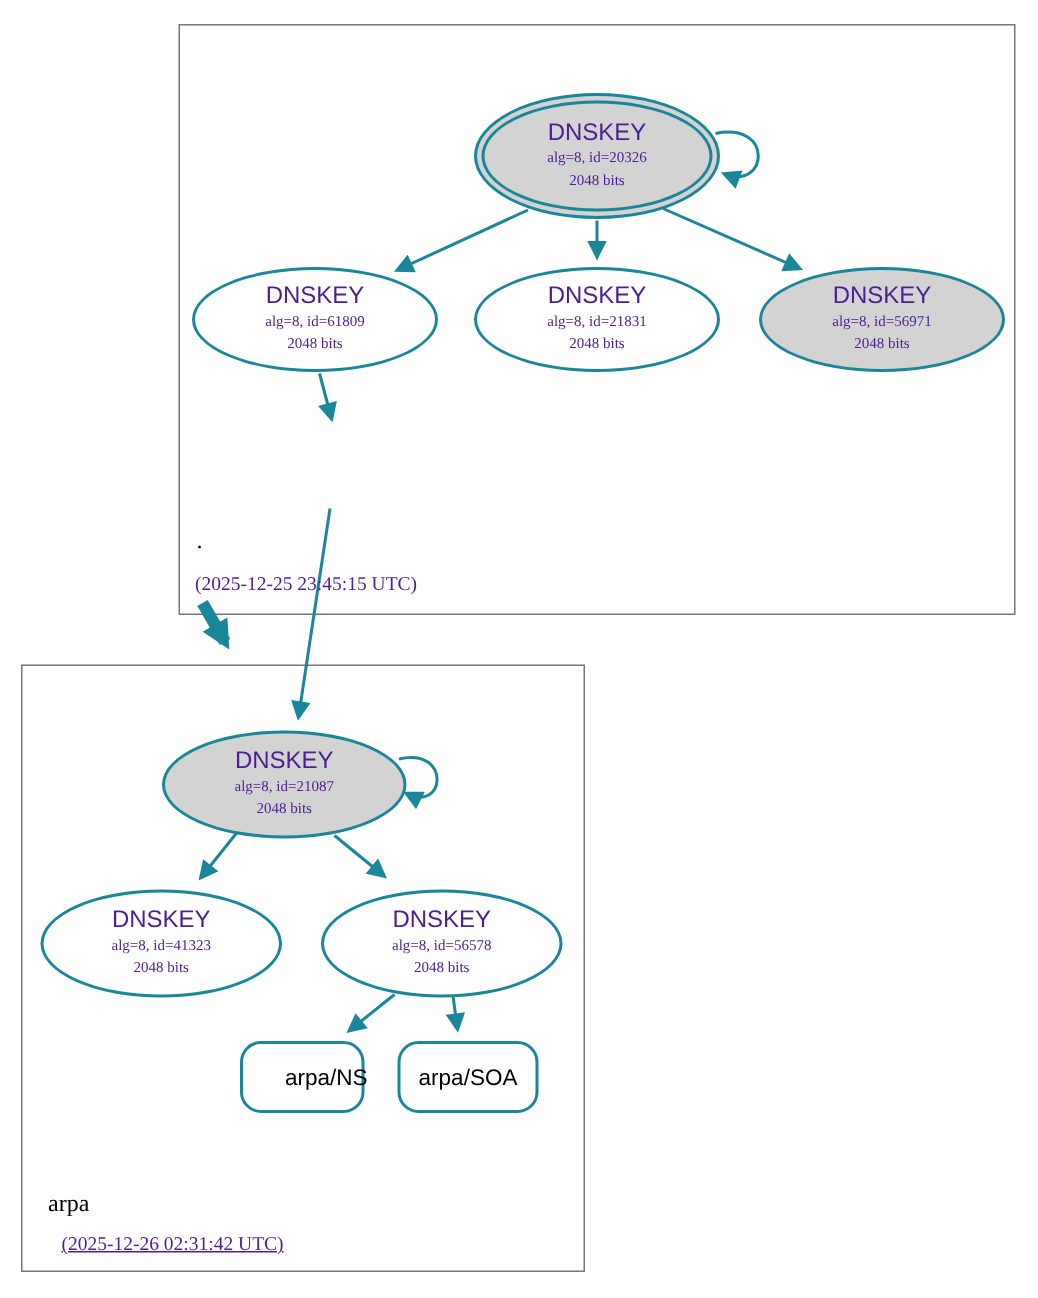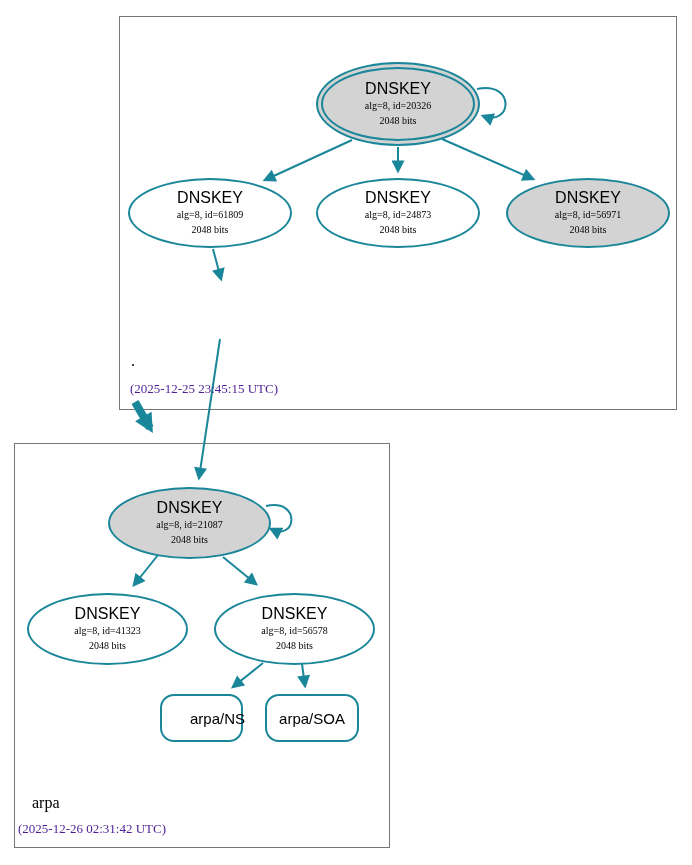--- a/index.html
+++ b/index.html
@@ -3,21 +3,21 @@
 <meta charset="utf-8">
 <style>
   html,body{margin:0;padding:0;background:#ffffff;}
   #canvas{position:relative;width:692px;height:865px;background:#ffffff;overflow:hidden;
           font-family:"Liberation Sans",sans-serif;}
   .zone-box{position:absolute;border:1px solid #767676;background:transparent;}
   #edge-layer{position:absolute;left:0;top:0;width:692px;height:865px;z-index:2;}
   .node{position:absolute;z-index:3;box-sizing:border-box;background:#ffffff;
         border:2.5px solid #1a8699;border-radius:50%;
         display:flex;flex-direction:column;align-items:center;justify-content:center;
-        text-align:left;color:#000000;}
+        text-align:left;color:#4c1d95;}
   .node.gray{background:#d3d3d3;}
   .inner-ring{position:absolute;left:3px;top:3px;right:3px;bottom:3px;
         border:2px solid #1a8699;border-radius:50%;pointer-events:none;}
   .rrset{position:absolute;z-index:3;box-sizing:border-box;background:#ffffff;
         border:2.5px solid #1a8699;border-radius:14px;
         display:flex;align-items:center;justify-content:center;color:#000;}
   .node-title{font-size:16px;line-height:18px;font-family:"Liberation Sans",sans-serif;}
   .node-attr{font-size:10px;line-height:15px;font-family:"Liberation Serif",serif;}
   .rrset-label{font-size:15px;font-family:"Liberation Sans",sans-serif;}
   .zone-label{position:absolute;z-index:4;font-family:"Liberation Serif",serif;
@@ -66,21 +66,21 @@
   </div>
 
   <div class="node" style="left:128px;top:178px;width:164px;height:70px;">
     <div class="node-title">DNSKEY</div>
     <div class="node-attr">alg=8, id=61809</div>
     <div class="node-attr">2048 bits</div>
   </div>
 
   <div class="node" style="left:316px;top:178px;width:164px;height:70px;">
     <div class="node-title">DNSKEY</div>
-    <div class="node-attr">alg=8, id=24873</div>
+    <div class="node-attr">alg=8, id=21831</div>
     <div class="node-attr">2048 bits</div>
   </div>
 
   <div class="node gray" style="left:506px;top:178px;width:164px;height:70px;">
     <div class="node-title">DNSKEY</div>
     <div class="node-attr">alg=8, id=56971</div>
     <div class="node-attr">2048 bits</div>
   </div>
 
 
@@ -107,15 +107,15 @@
 
   <div class="rrset" style="left:160px;top:694px;width:83px;height:48px;padding-left:32px;">
     <div class="rrset-label">arpa/NS</div>
   </div>
 
   <div class="rrset" style="left:265px;top:694px;width:94px;height:48px;">
     <div class="rrset-label">arpa/SOA</div>
   </div>
 
   <div class="zone-label" style="left:32px;top:794px;">arpa</div>
-  <div class="zone-ts" style="left:18px;top:821px;">(2025-12-26 02:31:42 UTC)</div>
+  <div class="zone-ts" style="left:41px;top:821px;text-decoration:underline;">(2025-12-26 02:31:42 UTC)</div>
 
 </div>
 
 </body></html>

